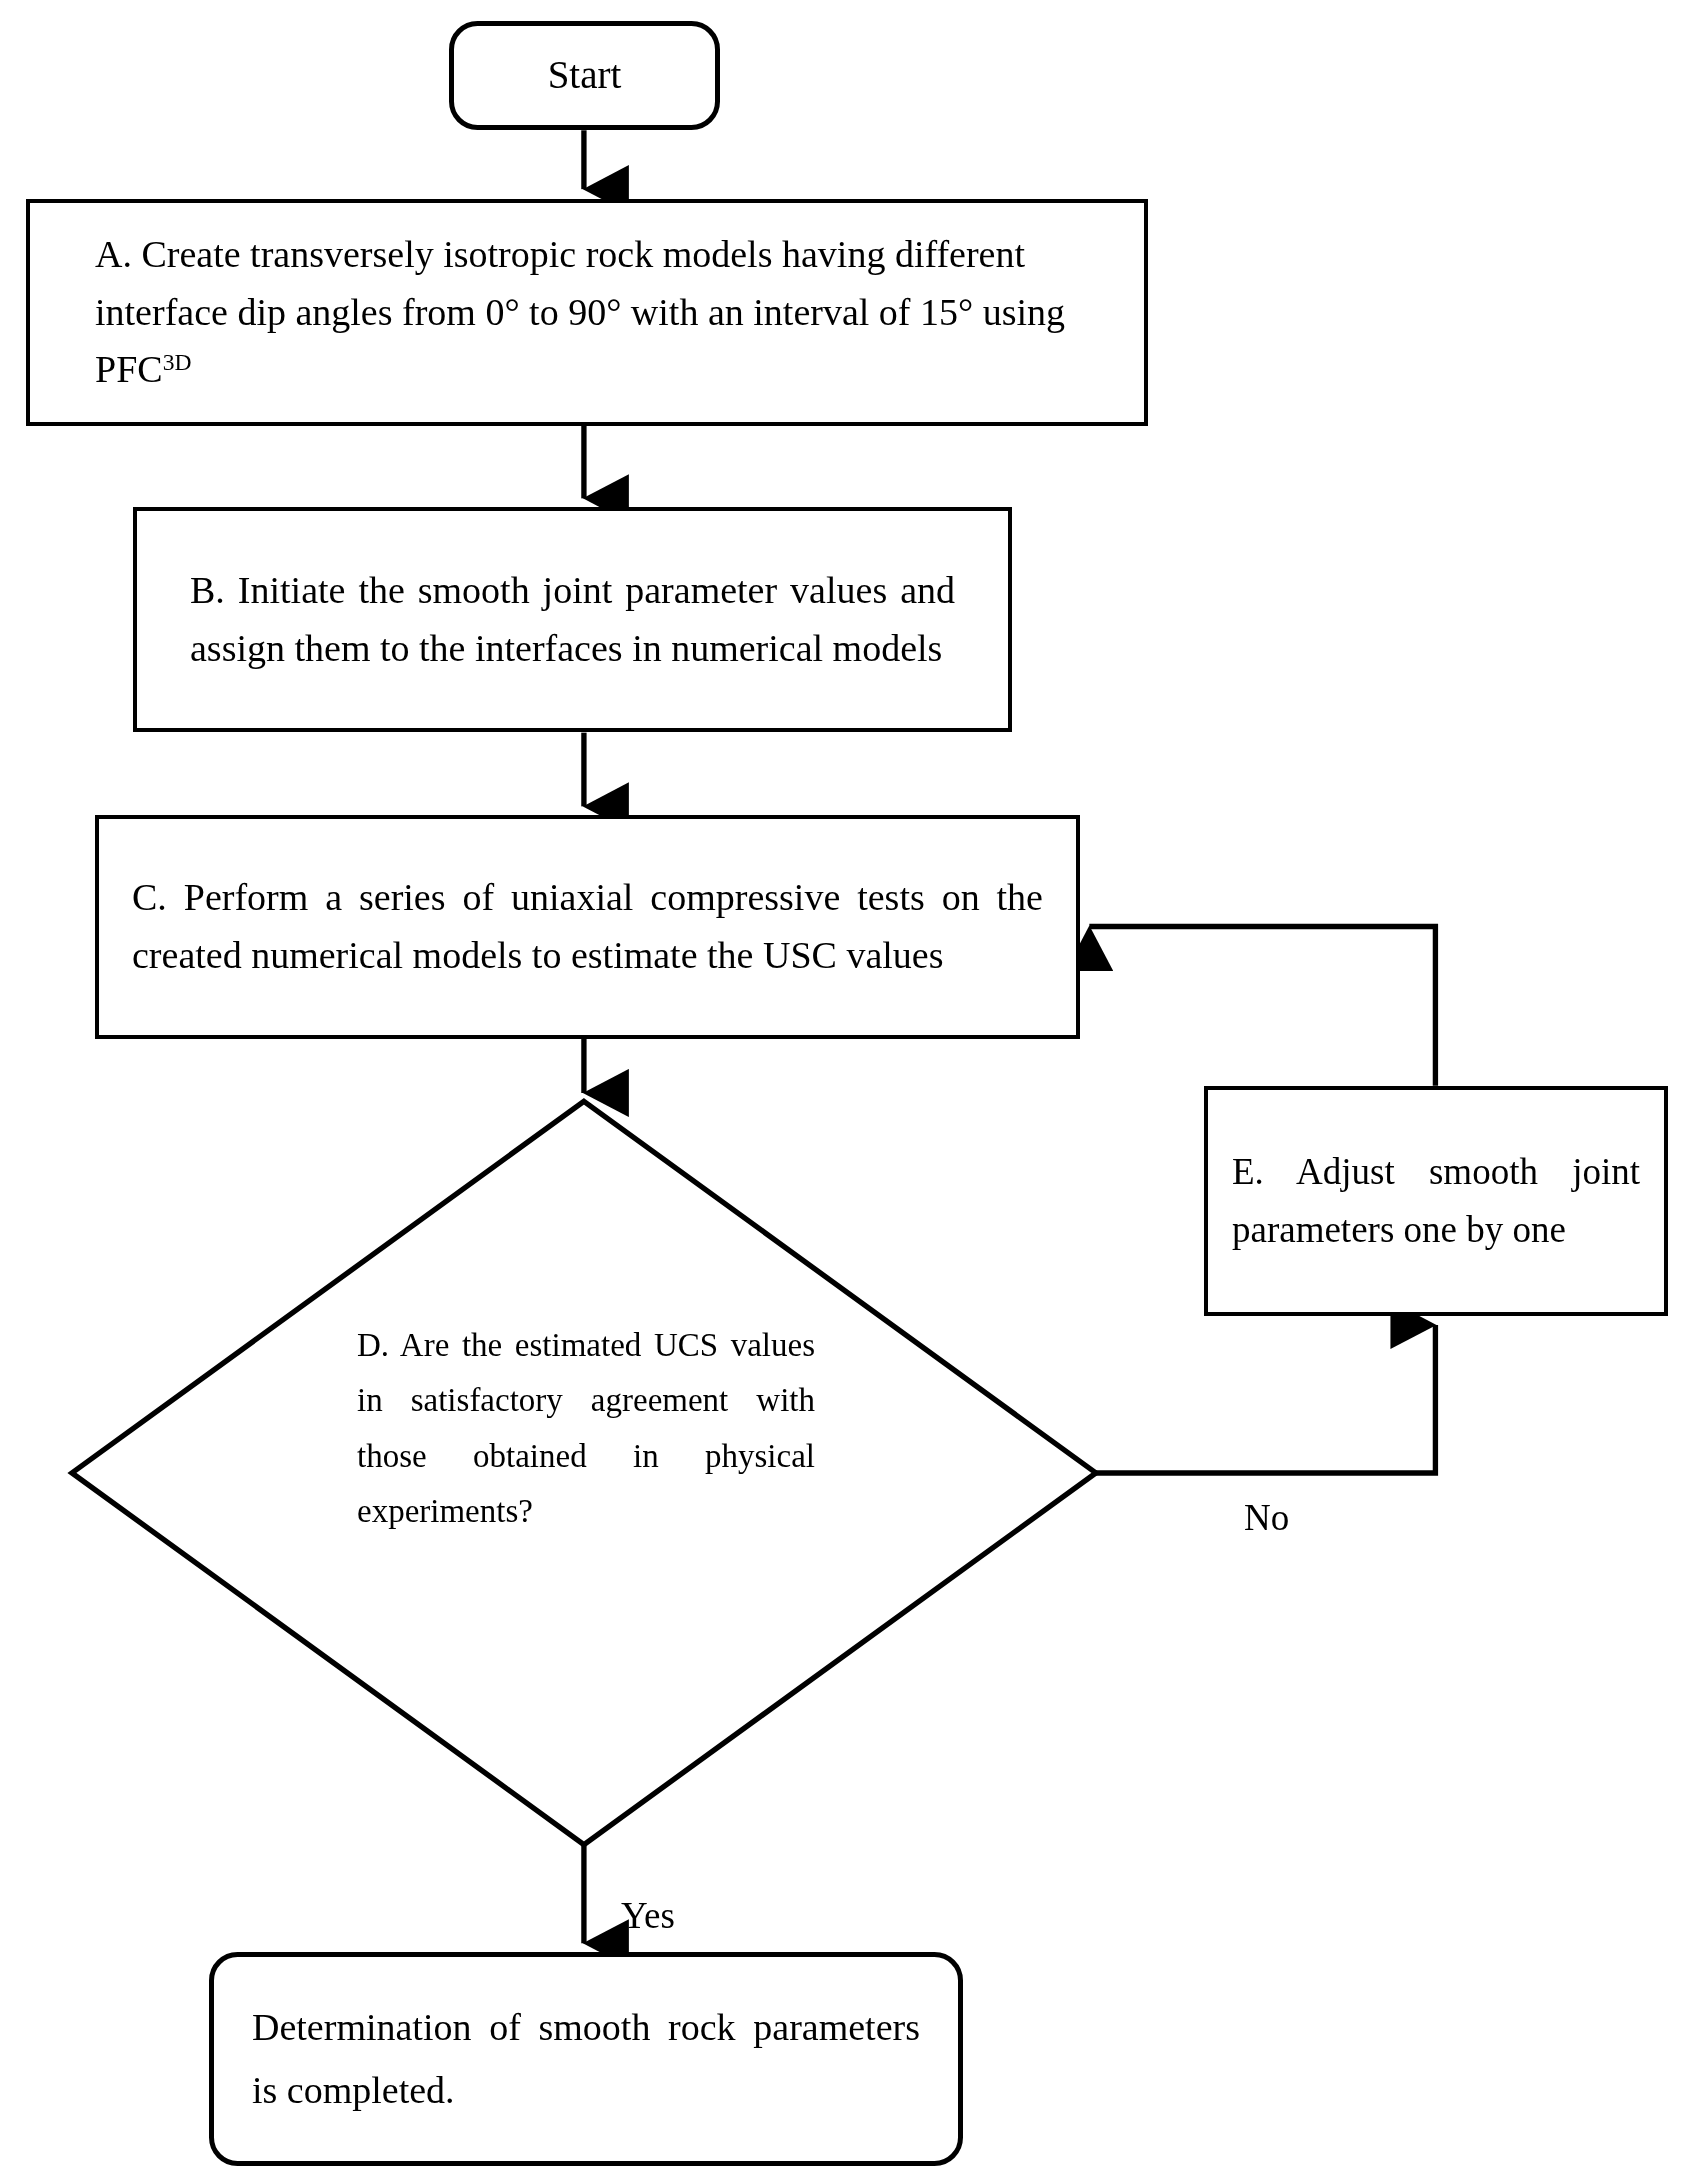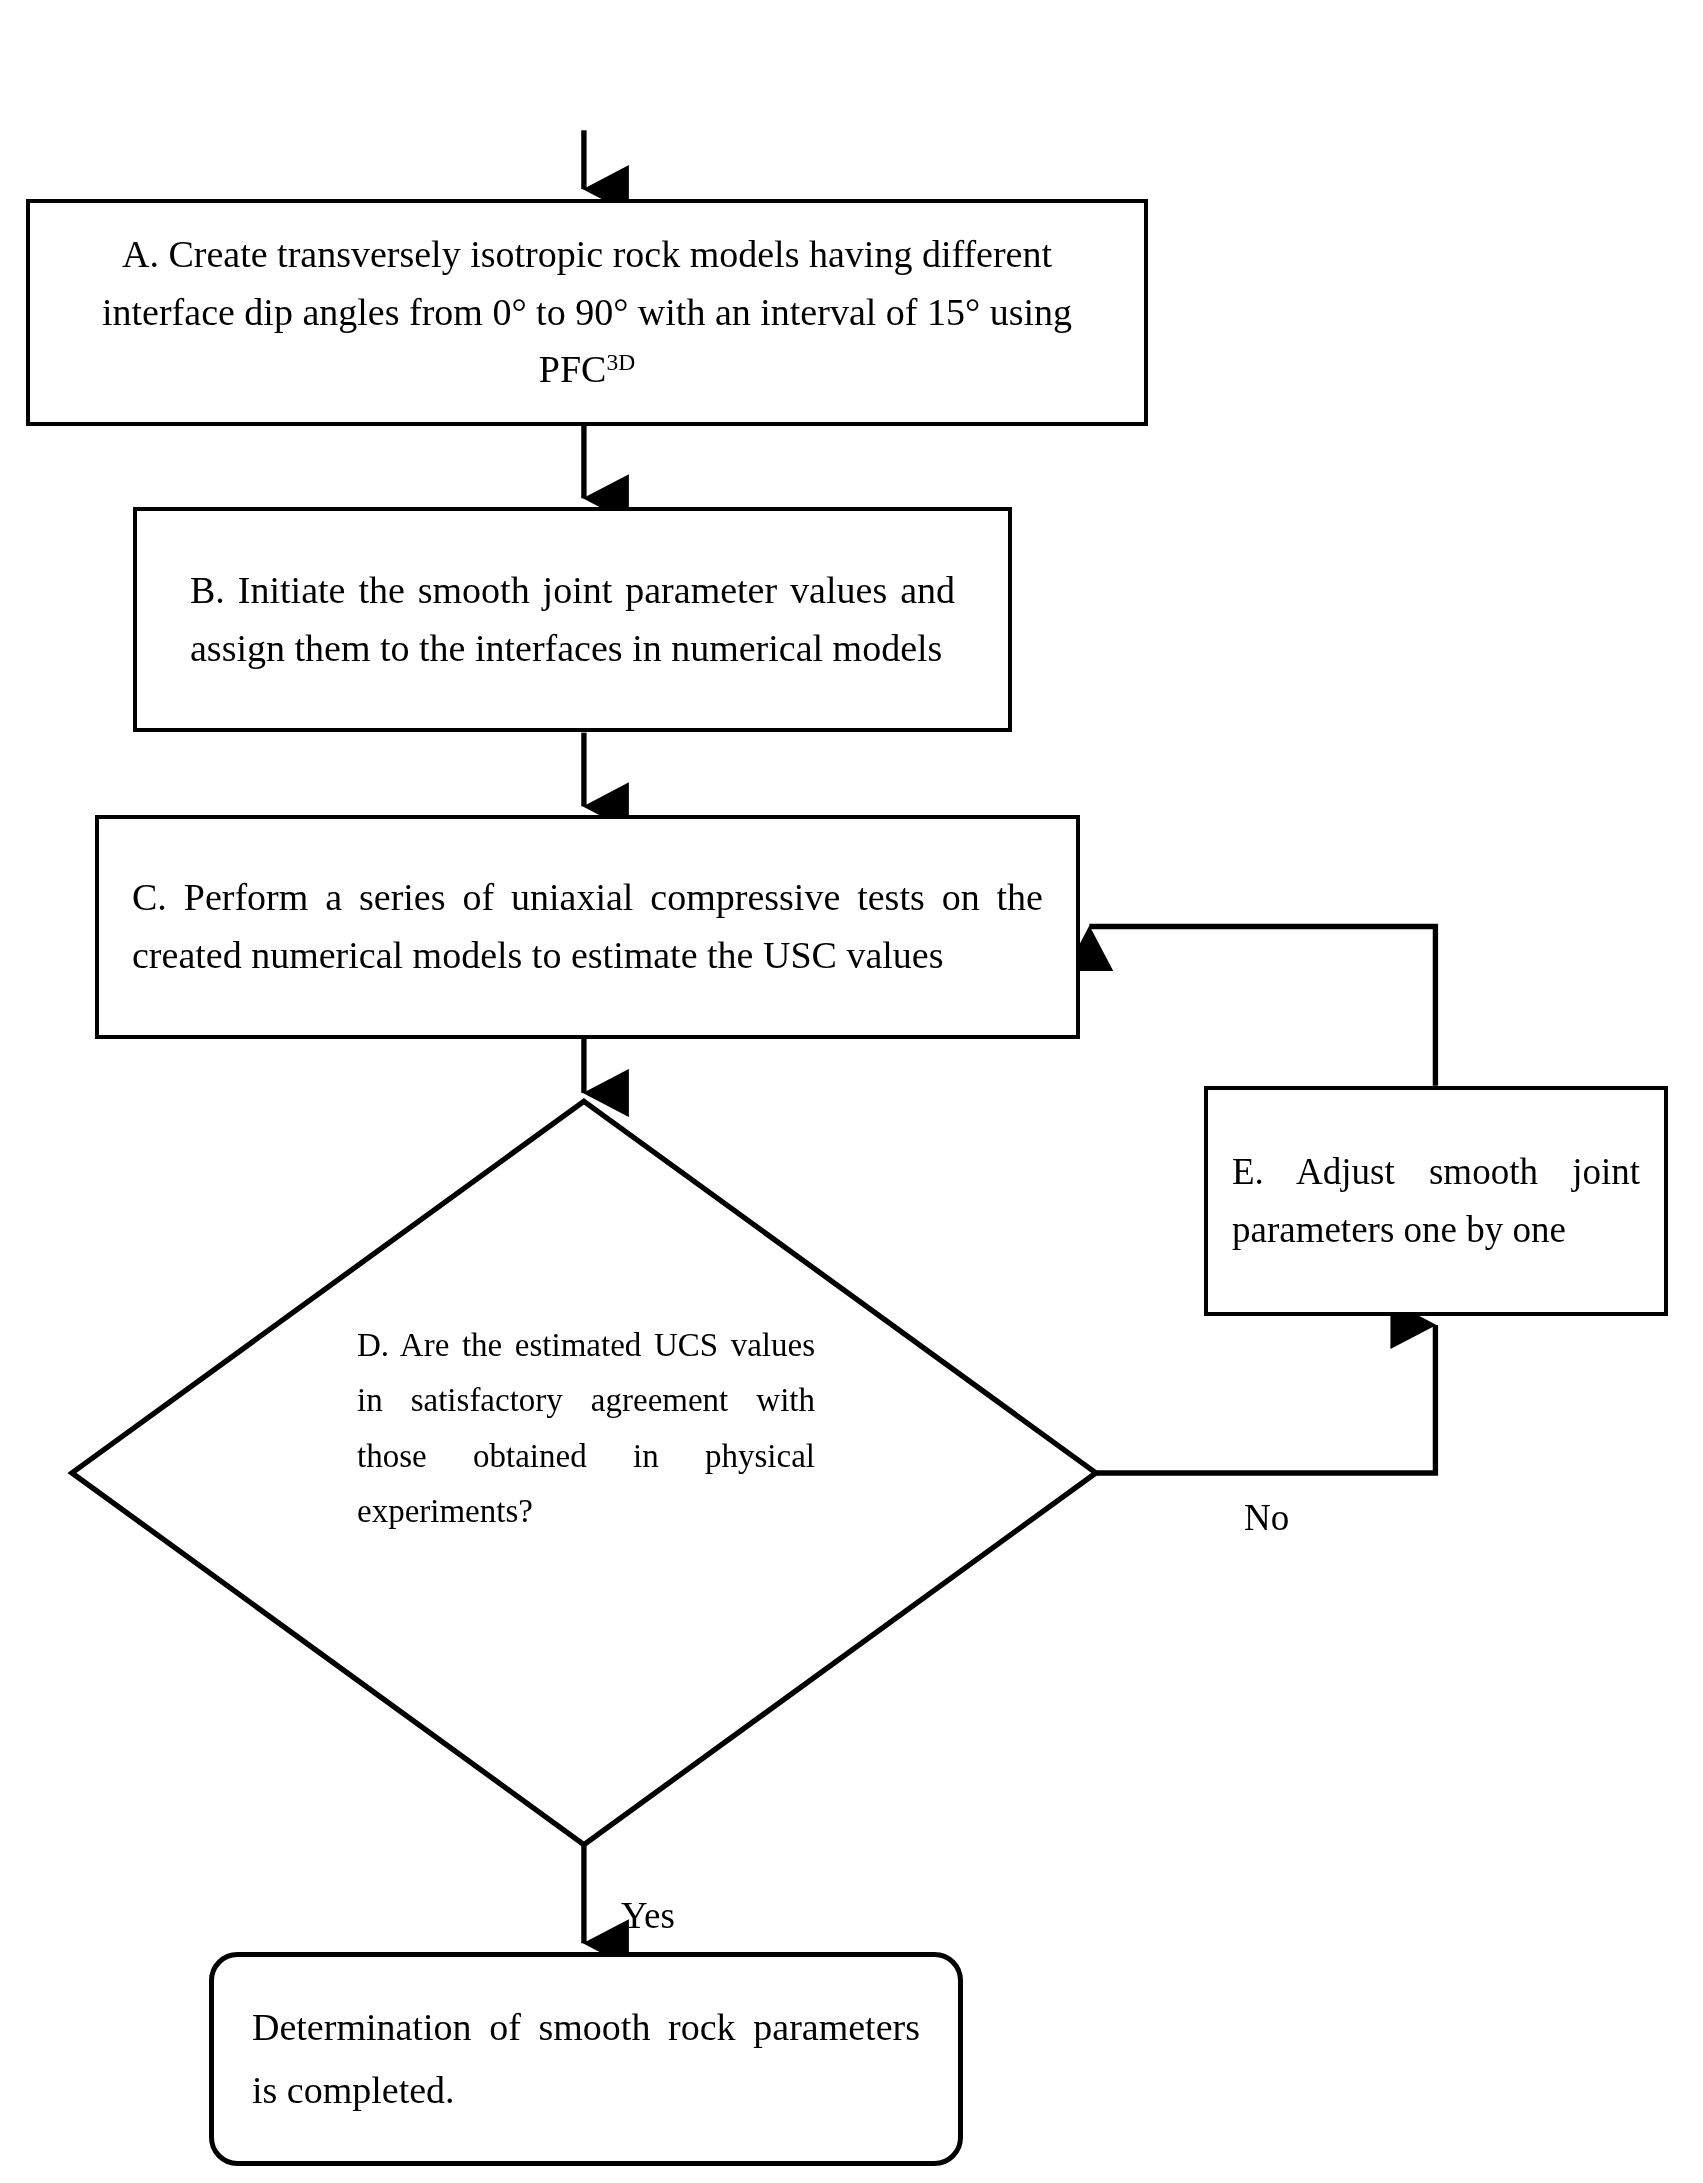--- a/index.html
+++ b/index.html
@@ -39,21 +39,21 @@
     border: 5.4px solid #000000;
     border-radius: 28.5px;
     justify-content: center;
   }
   .node-text {
     width: 100%;
     line-height: 1.50;
     font-size: 36px;
   }
   .ta-just { text-align: justify; text-align-last: left; }
-  .ta-left { text-align: center; }
+  .ta-left { text-align: left; margin-left: 32px; }
   .ta-center { text-align: center; }
 
   
   #node-start {
     left: 449px; top: 21px; width: 271px; height: 109px;
   }
   #node-start .node-text { font-size: 39px; text-align: center; }
 
   #node-a {
     left: 26px; top: 199px; width: 1122px; height: 227px;
@@ -135,20 +135,23 @@
 
     <line x1="982" y1="1747" x2="982" y2="1838" stroke="#000000" stroke-width="9" marker-end="url(#arrow-down)"></line>
 
     <line x1="982" y1="3102" x2="982" y2="3268" stroke="#000000" stroke-width="9" marker-end="url(#arrow-down)"></line>
 
     <polyline points="1843,2477 2414,2477 2414,2228" fill="none" stroke="#000000" stroke-width="9" stroke-linejoin="miter" marker-end="url(#arrow-up)"></polyline>
 
     <polyline points="2414,1826 2414,1558 1832,1558" fill="none" stroke="#000000" stroke-width="9" stroke-linejoin="miter" marker-end="url(#arrow-left)"></polyline>
   </svg>
 
+  <div class="node terminator" id="node-start">
+    <div class="node-text ta-center">Start</div>
+  </div>
 
   <div class="node rect" id="node-a">
     <div class="node-text ta-left"><span>A. Create transversely isotropic rock models having different interface dip angles from 0° to 90° with an interval of 15° using PFC</span><sup>3D</sup></div>
   </div>
 
   <div class="node rect" id="node-b">
     <div class="node-text ta-just">B. Initiate the smooth joint parameter values and assign them to the interfaces in numerical models</div>
   </div>
 
   <div class="node rect" id="node-e">

